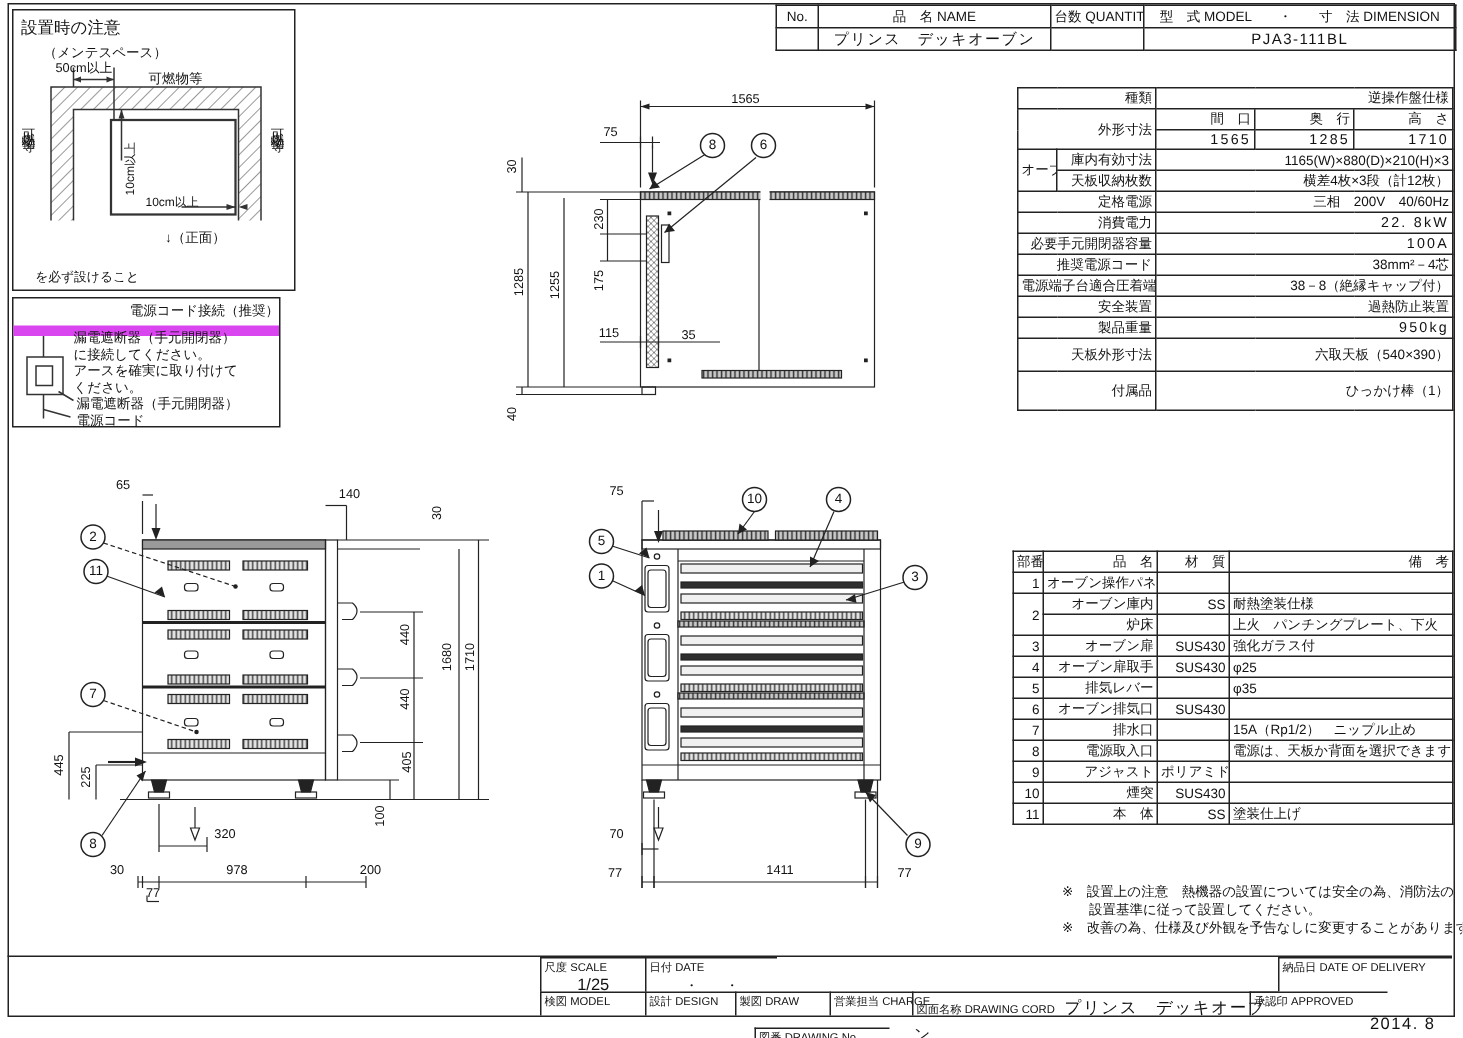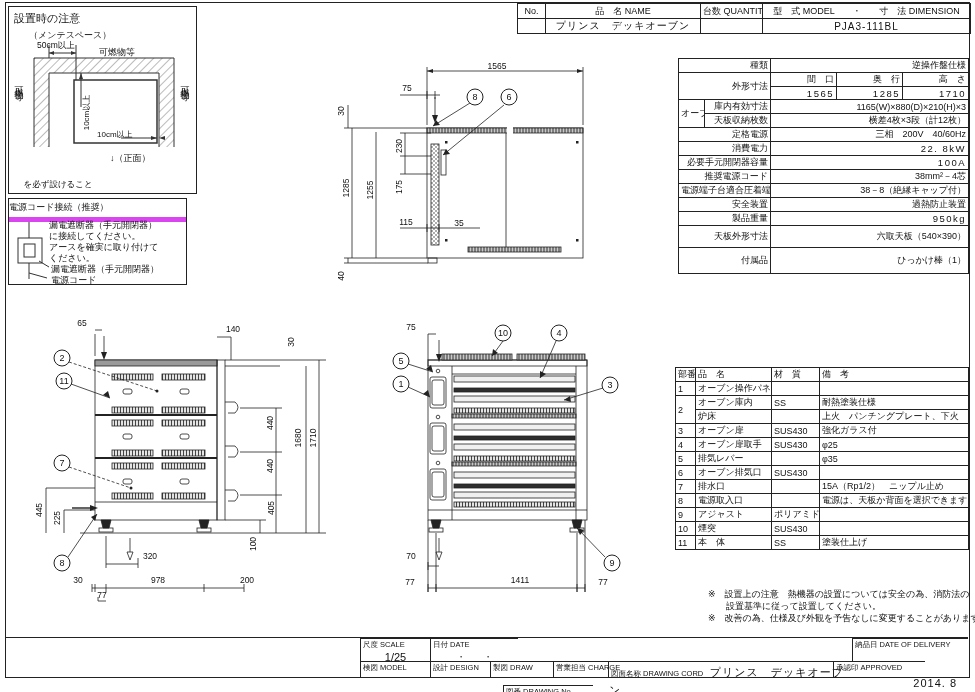--- a/index.html
+++ b/index.html
@@ -18,21 +18,21 @@
   #modeltable .val{font-size:10px;letter-spacing:1px;}
   
   #spectable{left:678px;top:58px;width:290px;}
   #spectable td{height:12px;text-align:right;font-size:9px;}
   #spectable .lv{letter-spacing:1.5px;font-size:9.5px;}
   #spectable .dash{border-top:1px dashed #444;}
   #spectable .tall{height:21px;}
   #spectable .tall2{height:25px;}
   
   #partstable{left:675px;top:367px;width:293px;}
-  #partstable td,#partstable th{height:12px;text-align:left;}
+  #partstable td,#partstable th{height:12px;text-align:right;}
   #partstable td.c3{text-align:left;}
   
   .noteline{position:absolute;font-size:9px;white-space:nowrap;}
   
   #installbox{left:8px;top:6px;width:187px;height:186px;border:1.2px solid #222;}
   #powerbox{left:8px;top:198px;width:177px;height:85px;border:1.2px solid #222;}
   .jp{font-size:10px;white-space:nowrap;}
   .jps{font-size:9px;white-space:nowrap;}
   .vtext{writing-mode:vertical-rl;text-orientation:upright;letter-spacing:2px;}
   
@@ -128,21 +128,21 @@
   <div class="abs jps" style="left:90px;top:39px;">可燃物等</div>
   <div class="abs jps vtext" style="left:3px;top:72px;">可燃物等</div>
   <div class="abs jps vtext" style="left:169px;top:72px;">可燃物等</div>
   <div class="abs" style="left:60px;top:100px;font-size:8px;transform:rotate(-90deg);transform-origin:center;">10cm以上</div>
   <div class="abs" style="left:88px;top:122px;font-size:8px;">10cm以上</div>
   <div class="abs jps" style="left:80px;top:145px;margin-left:21px;">↓（正面）</div>
   <div class="abs" style="left:6px;top:172px;font-size:8.5px;">　を必ず設けること</div>
 </div>
 
 <div class="abs" id="powerbox">
-  <div class="abs jps" style="left:0;top:2px;width:100%;text-align:left;border-bottom:5px solid #d946ef;padding-bottom:3px;">電源コード接続（推奨）</div>
+  <div class="abs jps" style="left:0;top:2px;width:100%;text-align:right;border-bottom:7px solid #d946ef;padding-bottom:3px;">電源コード接続（推奨）</div>
   <svg width="177" height="85">
     <g stroke="#333" stroke-width="1" fill="none">
       <line x1="20" y1="22" x2="20" y2="80"></line>
       <rect x="9" y="39" width="24" height="25" fill="#fff"></rect>
       <rect x="15" y="45" width="11" height="13"></rect>
       <line x1="30" y1="62" x2="40" y2="68"></line>
       <line x1="20" y1="74" x2="38" y2="79"></line>
     </g>
   </svg>
   <div class="abs jps" style="left:40px;top:20px;">漏電遮断器（手元開閉器）</div>

